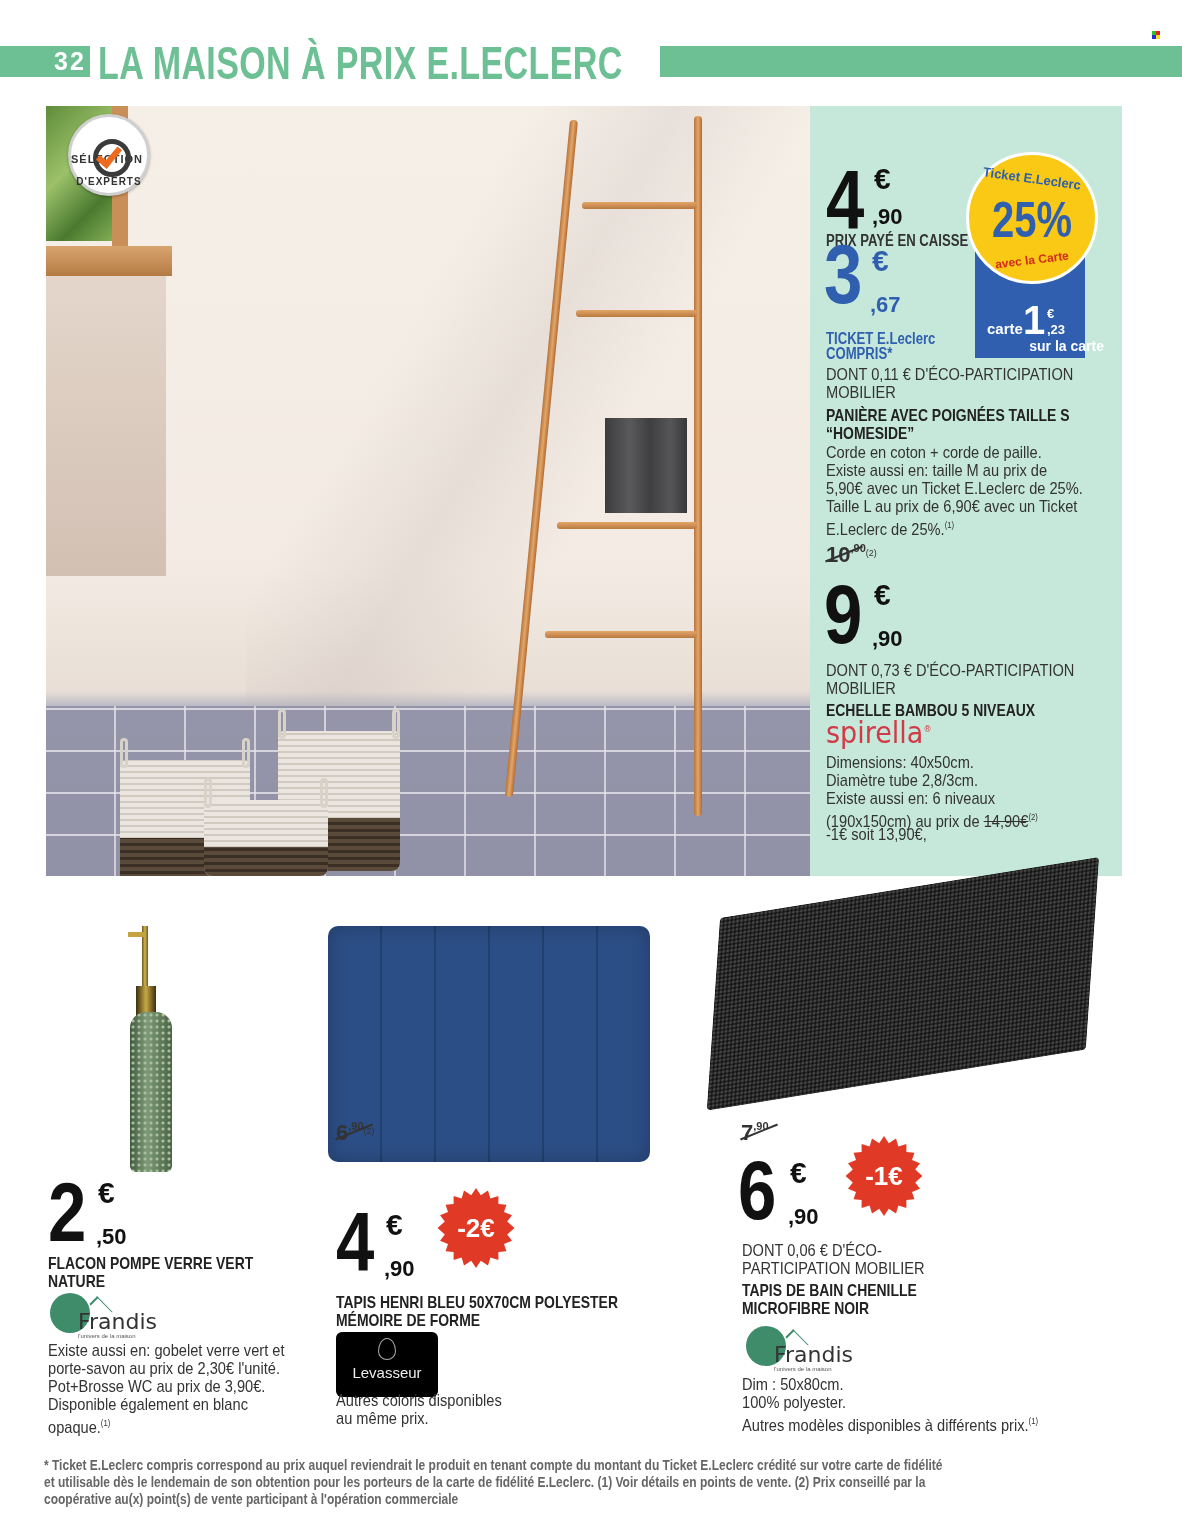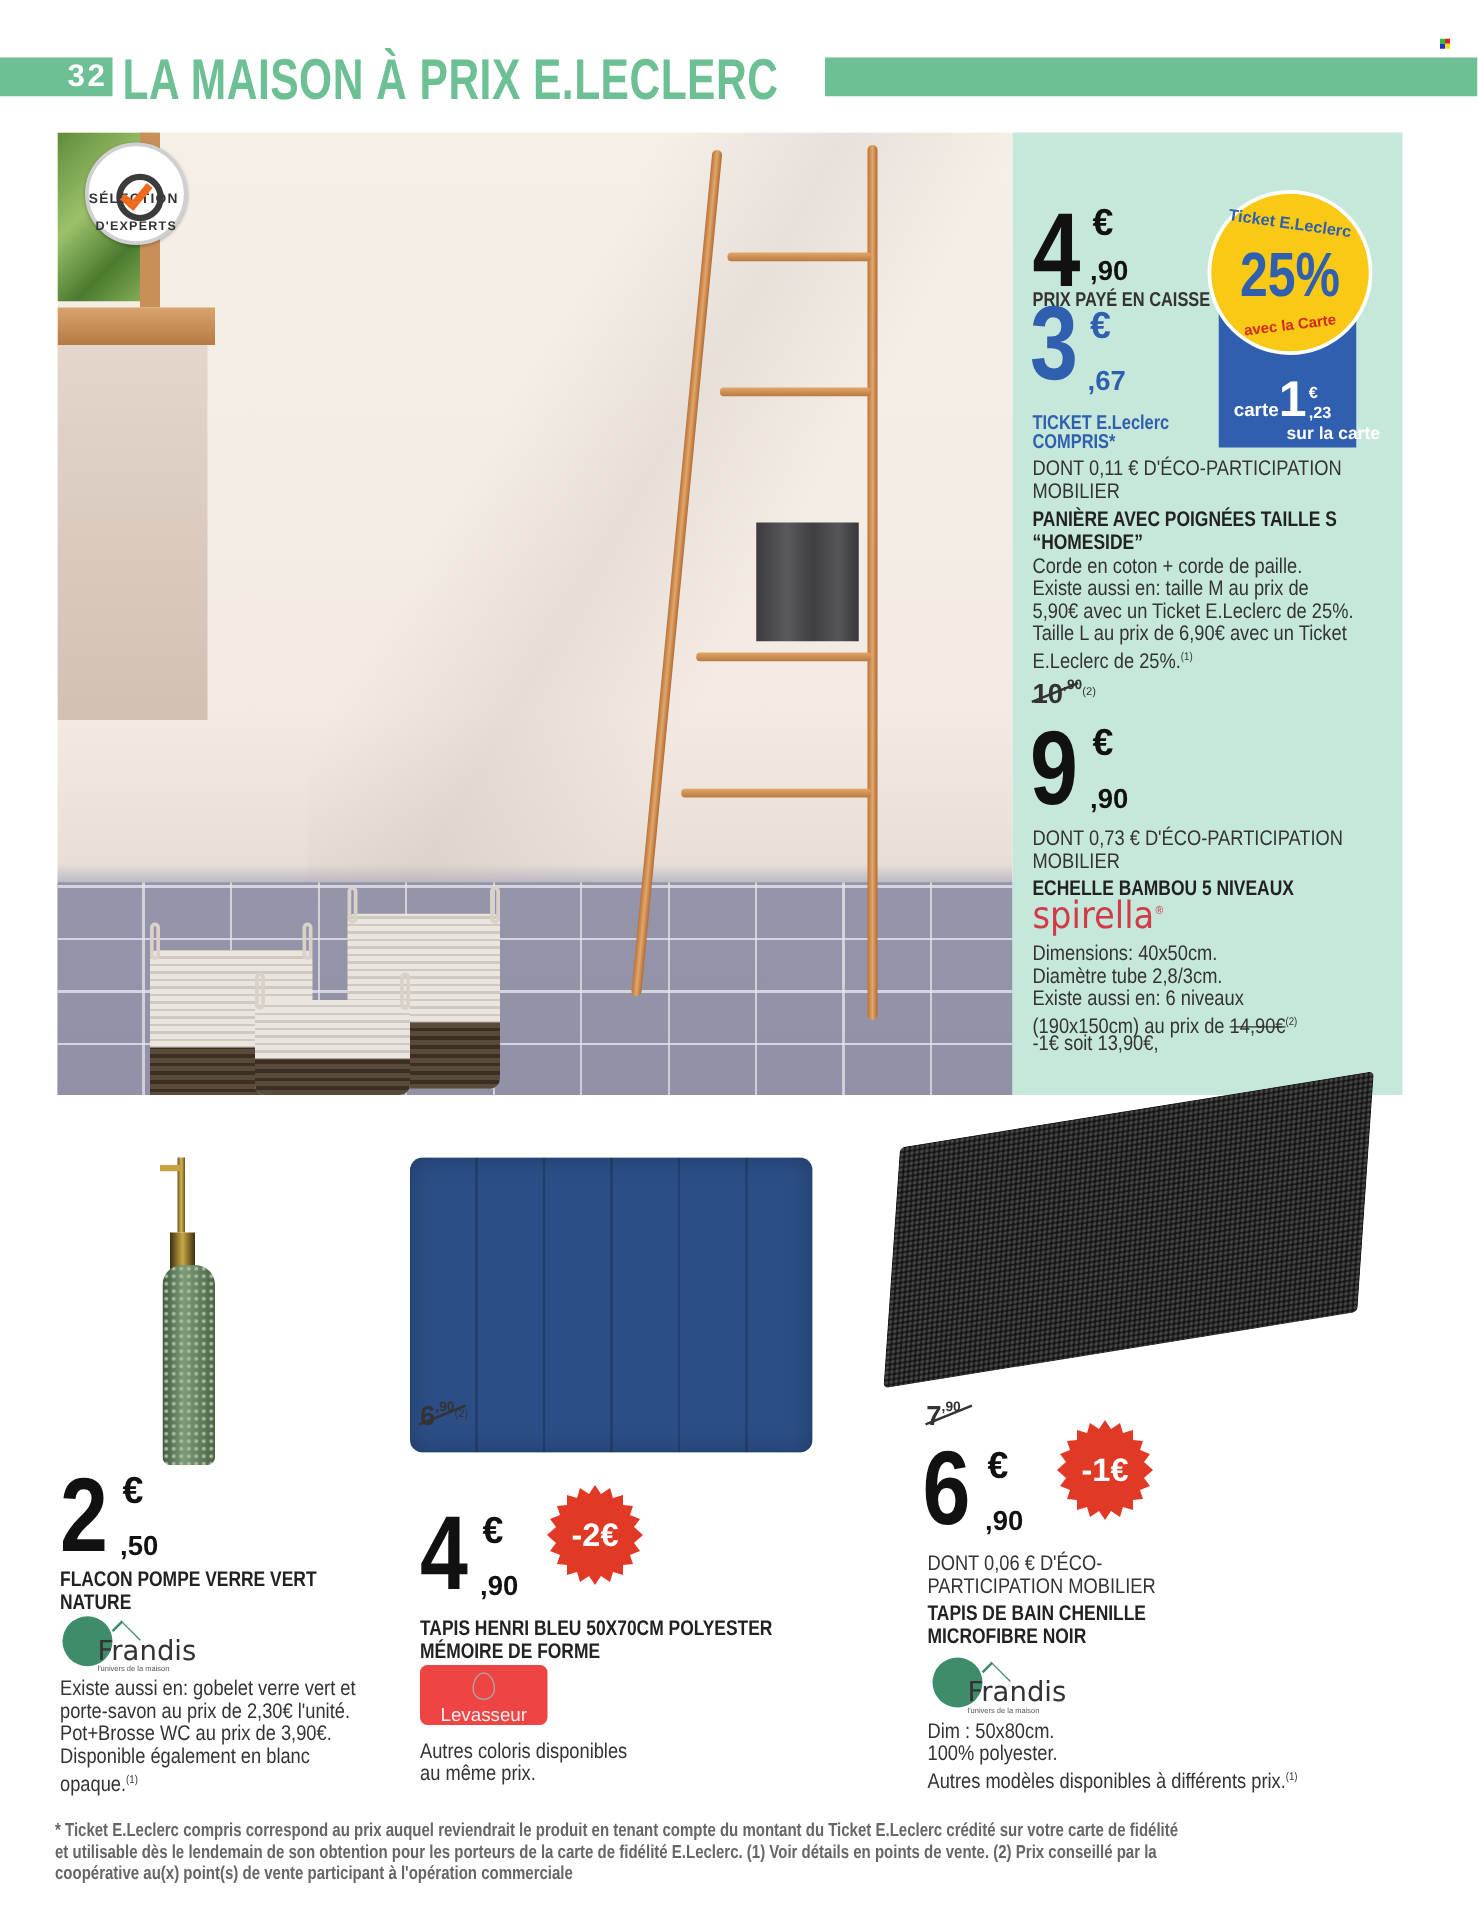--- a/index.html
+++ b/index.html
@@ -86,21 +86,21 @@
   .burst { position: absolute; width: 80px; height: 80px; background: #e03a26;
     clip-path: polygon(50% 0%,56% 9%,65% 3%,68% 13%,78% 10%,78% 20%,88% 21%,85% 30%,95% 34%,89% 42%,98% 50%,89% 58%,95% 66%,85% 70%,88% 79%,78% 80%,78% 90%,68% 87%,65% 97%,56% 91%,50% 100%,44% 91%,35% 97%,32% 87%,22% 90%,22% 80%,12% 79%,15% 70%,5% 66%,11% 58%,2% 50%,11% 42%,5% 34%,15% 30%,12% 21%,22% 20%,22% 10%,32% 13%,35% 3%,44% 9%); }
   .burst span { position: absolute; left: 0; top: 0; width: 100%; height: 100%; display: flex; align-items: center; justify-content: center; color: #fff; font-weight: bold; font-size: 26px; }
 
   .frandis { position: absolute; width: 110px; height: 50px; }
   .frandis .circ { position: absolute; left: 0; top: 0; width: 40px; height: 40px; border-radius: 50%; background: #3f8c6b; }
   .frandis .roof { position: absolute; left: 40px; top: 4px; width: 22px; height: 22px; border-left: 2px solid #3f8c6b; border-top: 2px solid #3f8c6b; transform: rotate(45deg) scaleY(0.5); }
   .frandis .name { position: absolute; left: 28px; top: 16px; font-size: 22px; color: #333; font-family: "DejaVu Sans", sans-serif; }
   .frandis .sub { position: absolute; left: 28px; top: 40px; font-size: 6px; color: #555; white-space: nowrap; }
 
-  .levasseur { position: absolute; left: 336px; top: 1332px; width: 102px; height: 48px; background: #ef4444; border-radius: 6px; }
+  .levasseur { position: absolute; left: 336px; top: 1332px; width: 102px; height: 65px; background: #000000; border-radius: 6px; }
   .levasseur .leaf { position: absolute; left: 42px; top: 6px; width: 18px; height: 22px; border: 1px solid #aaa; border-radius: 50% 50% 50% 50% / 60% 60% 40% 40%; }
   .levasseur .nm { position: absolute; left: 0; top: 32px; width: 100%; text-align: center; color: #eee; font-size: 15px; }
 
   .footer { position: absolute; left: 44px; top: 1456px; width: 1120px; font-size: 15px; font-weight: bold; color: #666; line-height: 17px; transform: scaleX(0.8); transform-origin: left top; width: 1400px; }
   sup { font-size: 9px; font-weight: normal; }
 </style>
 </head>
 <body>
 
 <div class="hdr-bar-left"></div>

